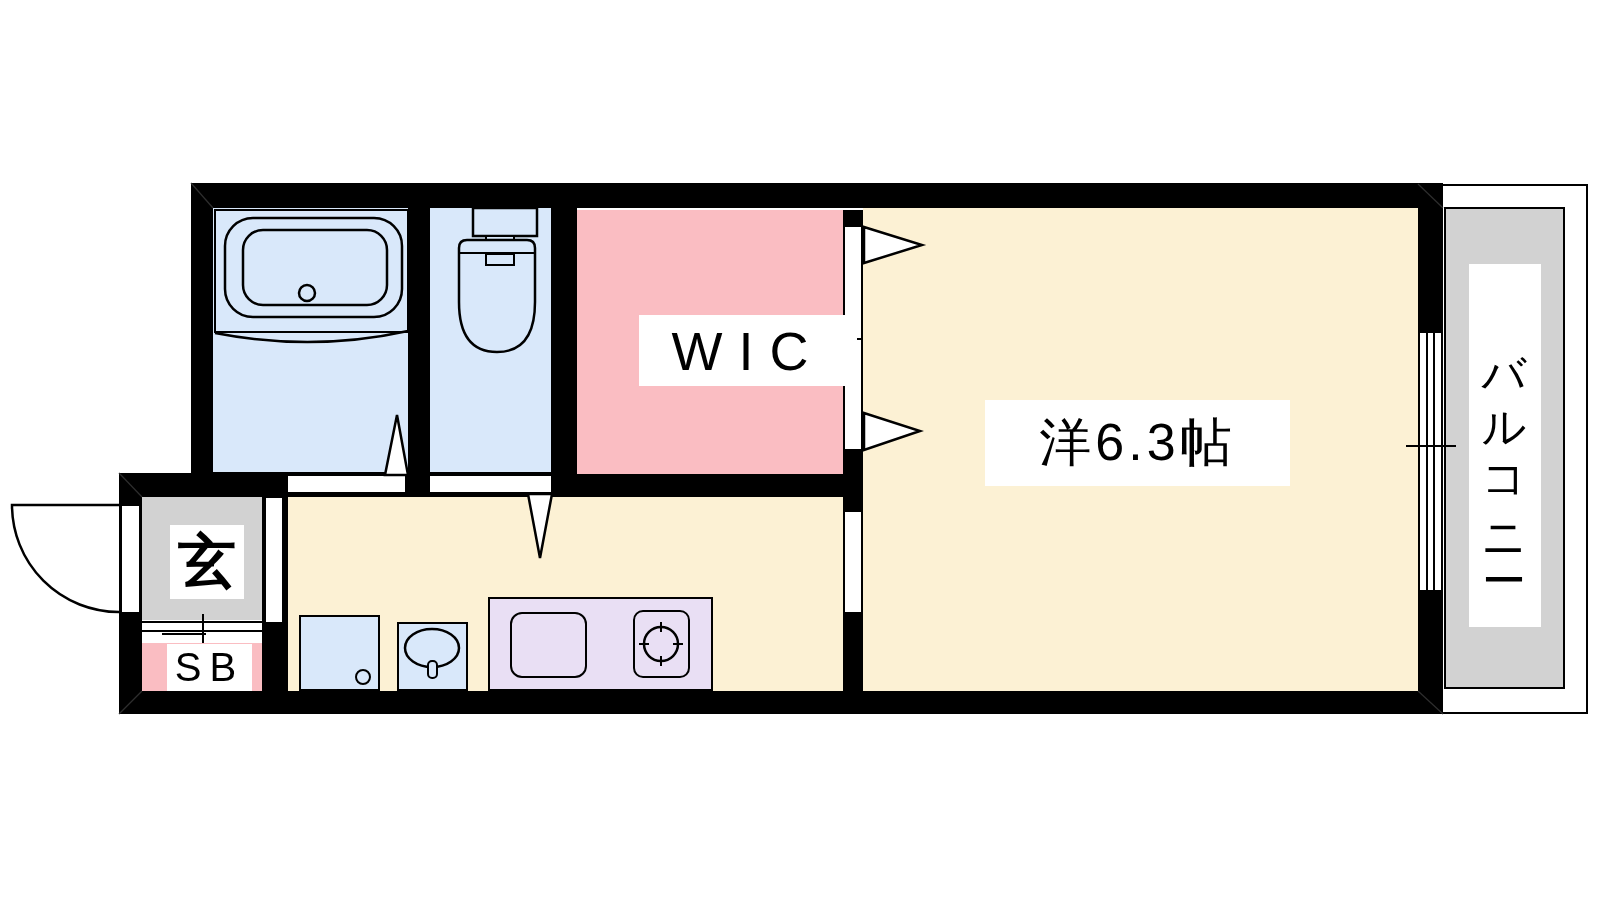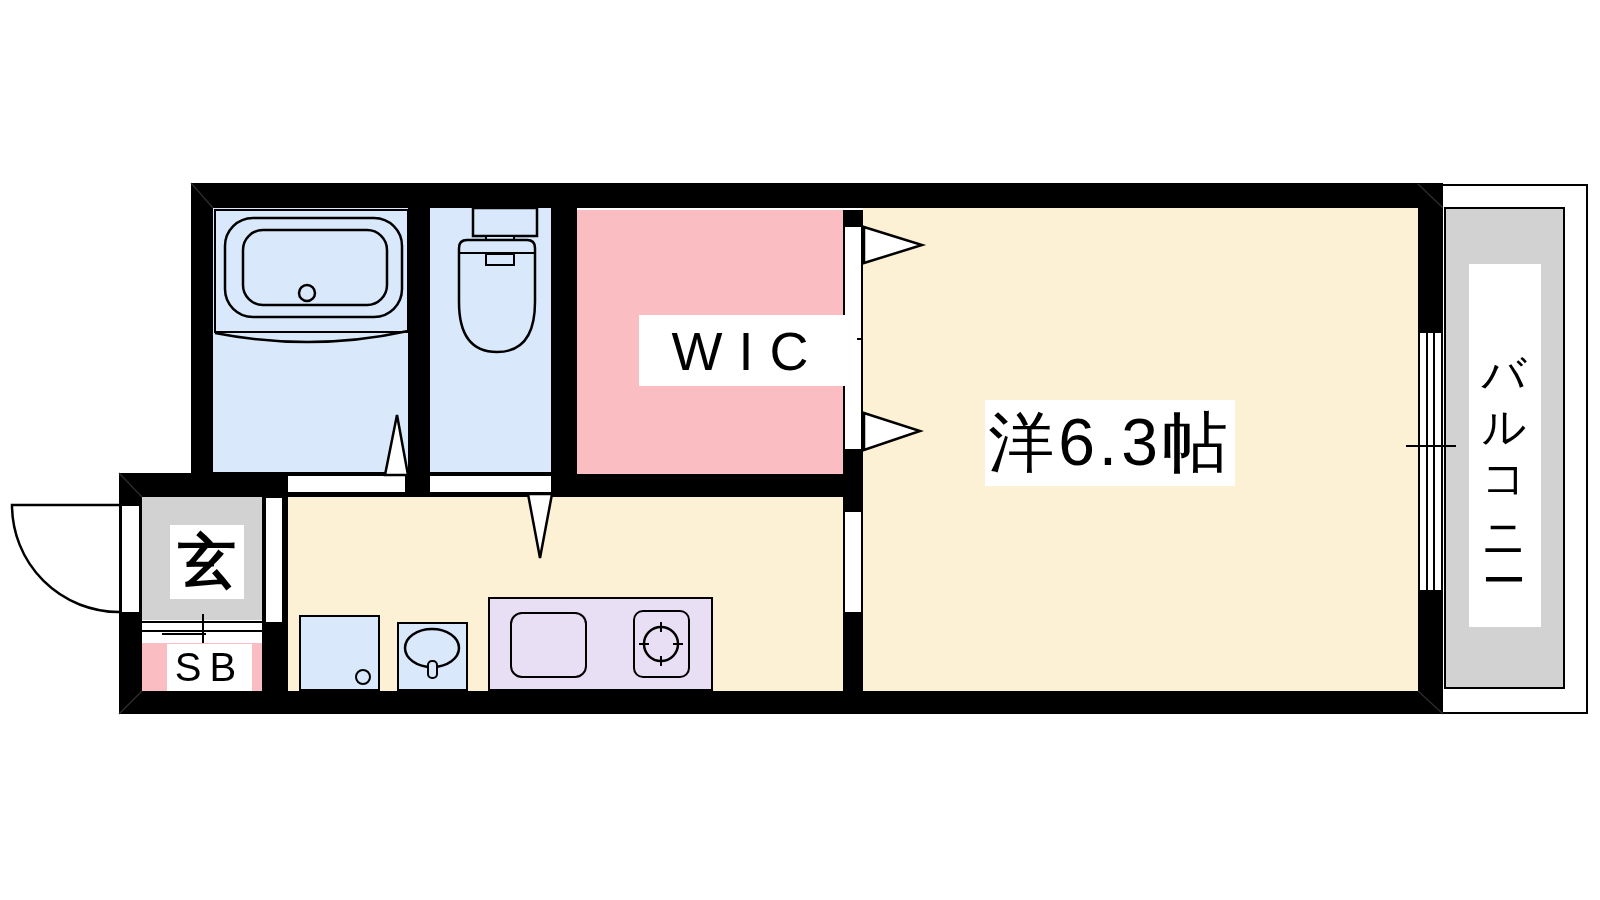--- a/index.html
+++ b/index.html
@@ -71,21 +71,21 @@
   </div>
   <div class="opening b-all" style="left:843px;top:510px;width:20px;height:104px;"></div>
   <div class="opening b-lr" style="left:264px;top:498px;width:20px;height:124px;"></div>
   <div class="opening b-lr" style="left:120px;top:506px;width:21px;height:106px;"></div>
   <div class="opening b-lr" style="left:1418px;top:333px;width:25px;height:257px;">
     <div class="vline" style="left:6px;top:0;width:2px;height:100%;"></div>
     <div class="vline" style="left:13px;top:0;width:2px;height:100%;"></div>
   </div>
 
   <div class="label" style="left:607px;top:315px;width:218px;height:71px;font-size:54px;letter-spacing:16px;margin-left:32px;">WIC</div>
-  <div class="label" style="left:985px;top:400px;width:250px;height:86px;font-size:66px;letter-spacing:4px;">洋6.3帖</div>
+  <div class="label" style="left:985px;top:400px;width:305px;height:86px;font-size:52px;letter-spacing:4px;">洋6.3帖</div>
   <div class="label" style="left:170px;top:525px;width:74px;height:74px;font-size:58px;font-weight:600;">玄</div>
   <div class="label" style="left:167px;top:644px;width:85px;height:47px;font-size:40px;letter-spacing:8px;">SB</div>
   <div class="label vtext" style="left:1469px;top:264px;width:72px;height:363px;font-size:44px;letter-spacing:8px;">バルコニー</div>
 
   <svg class="overlay" width="1600" height="900" viewBox="0 0 1600 900">
 
     <path d="M 119 505 L 12 505 A 107 107 0 0 0 119 612" fill="none" stroke="#000" stroke-width="2.5"></path>
 
     <polygon points="397,415 385,475 408,475" fill="#fff" stroke="#000" stroke-width="2.5"></polygon>
     <polygon points="528,494 552,494 540,558" fill="#fff" stroke="#000" stroke-width="2.5"></polygon>

